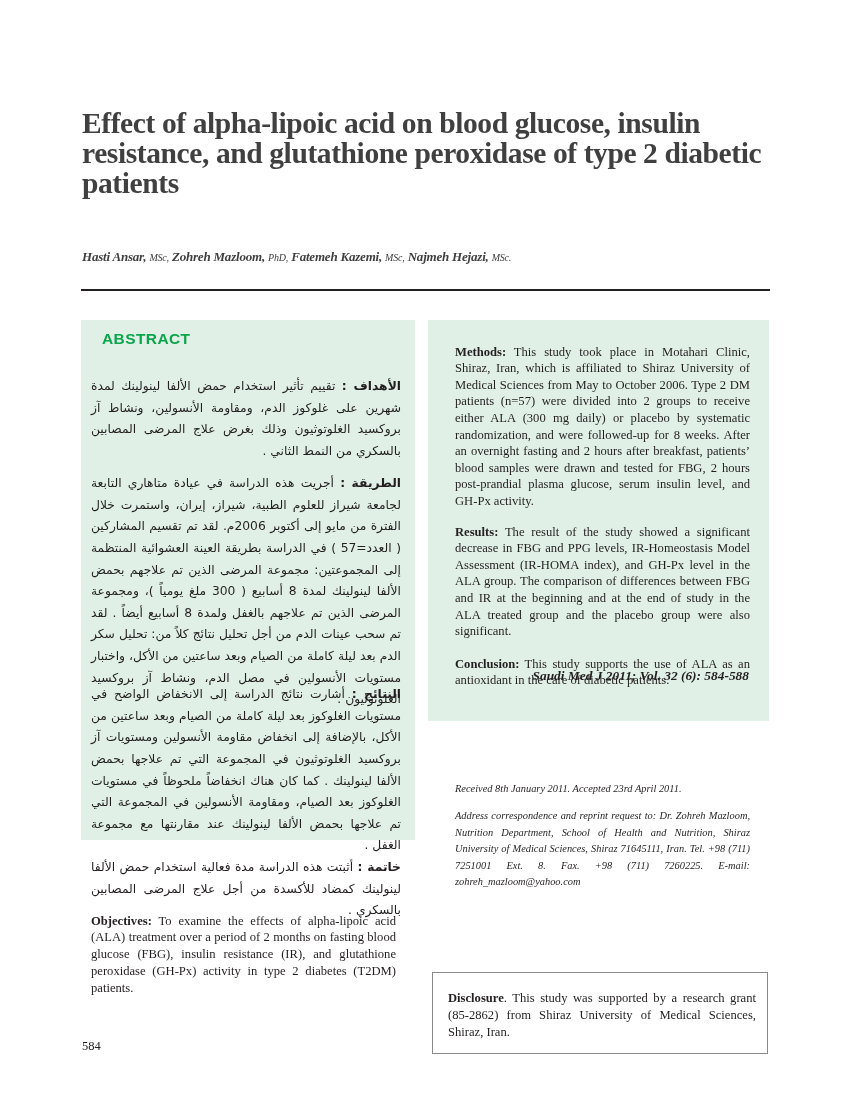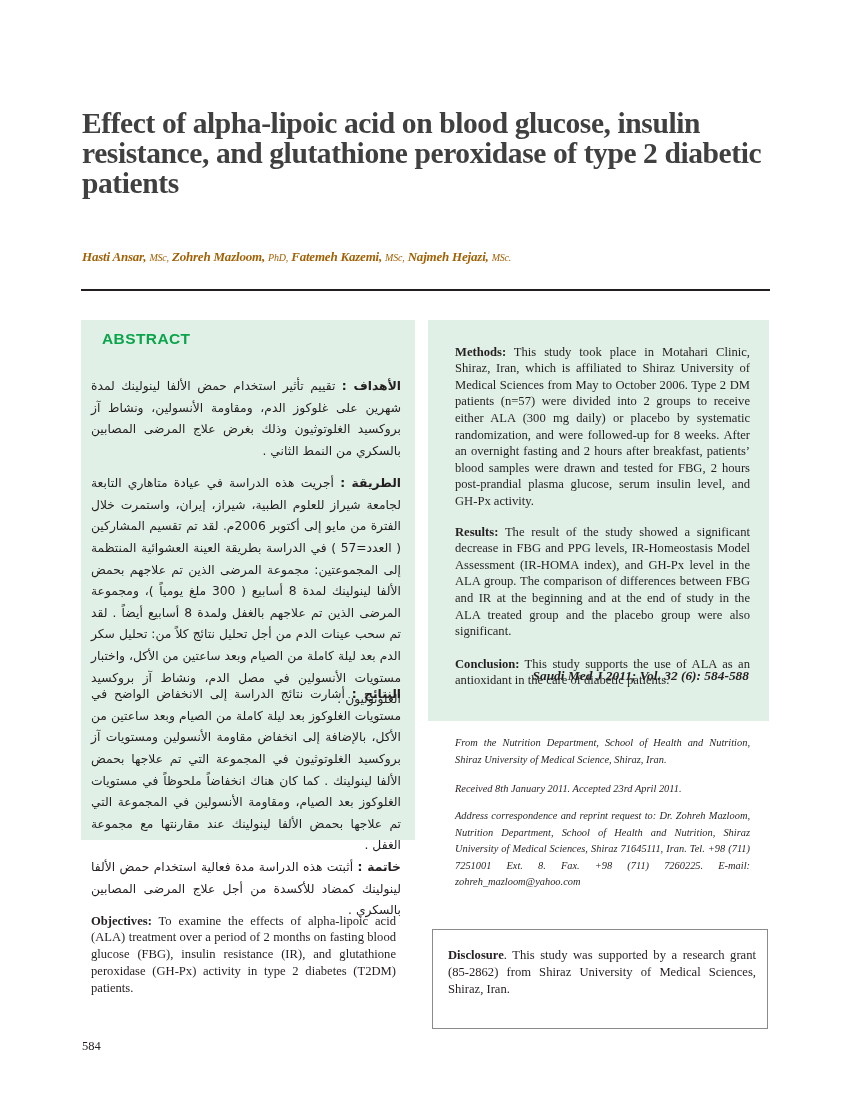--- a/index.html
+++ b/index.html
@@ -2,21 +2,21 @@
 <html><head>
 <meta charset="utf-8">
 <style>
   html, body { margin: 0; padding: 0; background: #ffffff; }
   body { width: 850px; height: 1093px; position: relative; overflow: hidden;
          font-family: "Liberation Serif", "DejaVu Serif", serif; color: #231f20; }
   .title { position: absolute; left: 82px; top: 108px; width: 690px;
            font-family: "Liberation Serif", serif; font-weight: bold; font-size: 29.5px;
            line-height: 30px; letter-spacing: -0.4px; color: #404040; margin: 0; }
   .authors { position: absolute; left: 82px; top: 249px; font-size: 13px; font-style: italic;
-             font-weight: bold; color: #a16207; white-space: nowrap; letter-spacing: -0.2px; }
+             font-weight: bold; color: #404040; white-space: nowrap; letter-spacing: -0.2px; }
   .authors .deg { font-weight: normal; font-size: 10px; }
   .rule { position: absolute; left: 81px; top: 289px; width: 689px; height: 1.5px; background: #231f20; }
 
   .panel { position: absolute; background: #e1f0e7; }
   .panel-left { left: 81px; top: 320px; width: 334px; height: 520px; }
   .panel-right { left: 428px; top: 320px; width: 341px; height: 401px; }
 
   .abs-heading { position: absolute; left: 21px; top: 10px; font-family: "Liberation Sans", "DejaVu Sans", sans-serif;
                  font-weight: bold; font-size: 15.5px; color: #0aa54a; letter-spacing: 0.4px; }
 
@@ -38,21 +38,21 @@
   .r-results { top: 191px; }
   .r-conclusion { top: 323px; }
   .citation { position: absolute; right: 20px; top: 348px; font-style: italic; font-weight: bold;
               font-size: 13.4px; white-space: nowrap; }
   .smallital { position: absolute; left: 27px; width: 295px; font-style: italic; font-size: 10.4px;
                line-height: 16.4px; text-align: justify; }
   .s-from { top: 405px; }
   .s-received { top: 451px; }
   .s-address { top: 478px; }
 
-  .disclosure { position: absolute; left: 432px; top: 929px; width: 336px; height: 100px;
+  .disclosure { position: absolute; left: 432px; top: 972px; width: 336px; height: 82px;
                 border: 1px solid #8a8a8a; box-sizing: border-box; background: #fff; }
   .disclosure p { position: absolute; left: 15px; top: 17px; width: 308px; margin: 0; font-size: 12.6px;
                   line-height: 16.8px; text-align: justify; }
   .disclosure b { font-weight: bold; }
   .pagenum { position: absolute; left: 82px; top: 1039px; font-size: 12.5px; }
 </style>
 </head>
 <body>
 
 <h1 class="title">Effect of alpha-lipoic acid on blood glucose, insulin resistance, and glutathione peroxidase of type 2 diabetic patients</h1>
@@ -86,21 +86,20 @@
 
 <section class="panel panel-right">
   <p class="en-right r-methods"><b>Methods:</b><span> This study took place in Motahari Clinic, Shiraz, Iran, which is affiliated to Shiraz University of Medical Sciences from May to October 2006. Type 2 DM patients (n=57) were divided into 2 groups to receive either ALA (300 mg daily) or placebo by systematic randomization, and were followed-up for 8 weeks. After an overnight fasting and 2 hours after breakfast, patients’ blood samples were drawn and tested for FBG, 2 hours post-prandial plasma glucose, serum insulin level, and GH-Px activity.</span></p>
 
   <p class="en-right r-results"><b>Results:</b><span> The result of the study showed a significant decrease in FBG and PPG levels, IR-Homeostasis Model Assessment (IR-HOMA index), and GH-Px level in the ALA group. The comparison of differences between FBG and IR at the beginning and at the end of study in the ALA treated group and the placebo group were also significant.</span></p>
 
   <p class="en-right r-conclusion"><b>Conclusion:</b><span> This study supports the use of ALA as an antioxidant in the care of diabetic patients.</span></p>
 
   <div class="citation">Saudi Med J 2011; Vol. 32 (6): 584-588</div>
 
-  <p class="smallital s-from">From the Nutrition Department, School of Health and Nutrition, Shiraz University of Medical Science, Shiraz, Iran.</p>
   <p class="smallital s-received">Received 8th January 2011. Accepted 23rd April 2011.</p>
   <p class="smallital s-address">Address correspondence and reprint request to: Dr. Zohreh Mazloom, Nutrition Department, School of Health and Nutrition, Shiraz University of Medical Sciences, Shiraz 71645111, Iran. Tel. +98 (711) 7251001 Ext. 8. Fax. +98 (711) 7260225. E-mail: zohreh_mazloom@yahoo.com</p>
 </section>
 
 <div class="disclosure">
   <p><b>Disclosure</b><span>. This study was supported by a research grant (85-2862) from Shiraz University of Medical Sciences, Shiraz, Iran.</span></p>
 </div>
 
 <div class="pagenum">584</div>
 

